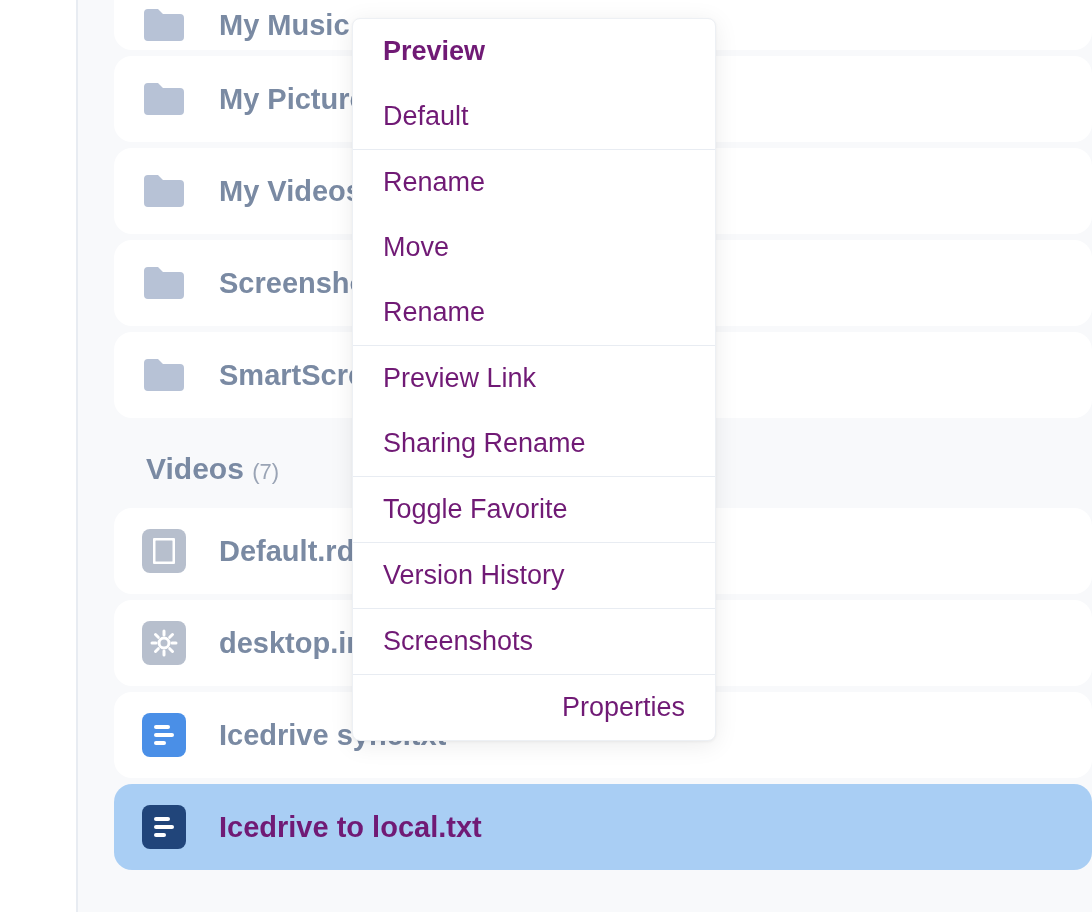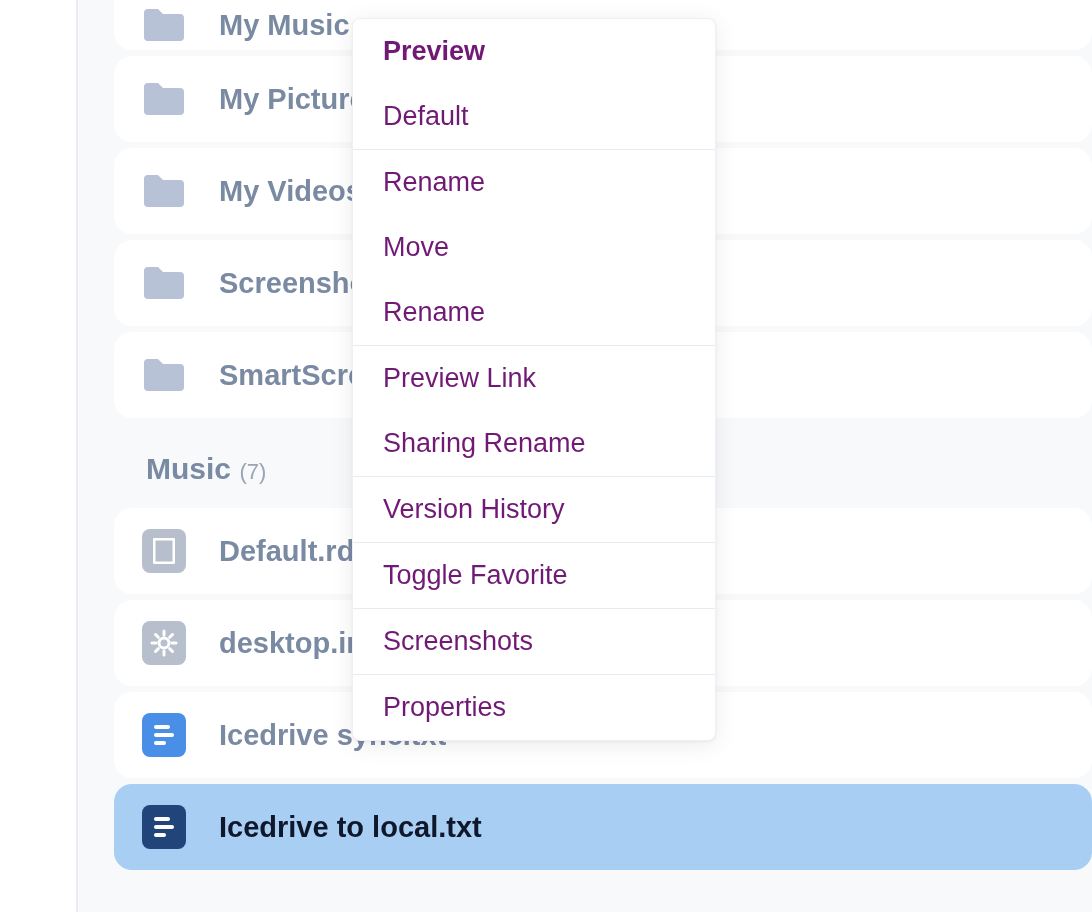--- a/index.html
+++ b/index.html
@@ -78,21 +78,21 @@
     }
     .file-name {
       margin-left: 33px;
       font-size: 29px;
       font-weight: 600;
       color: #7a8aa3;
       white-space: nowrap;
       overflow: hidden;
     }
     .file-row.selected .file-name {
-      color: #0f172a;
+      color: #701a75;
     }
     .section-header {
       padding: 28px 0 22px 32px;
       font-size: 30px;
       font-weight: 600;
       color: #7a8aa3;
     }
     .section-count {
       font-size: 22px;
       color: #9aa4b5;
@@ -107,20 +107,21 @@
       border-radius: 8px;
       box-shadow: 0 4px 24px rgba(0,0,0,0.08), 0 1px 3px rgba(0,0,0,0.05);
       border: 1px solid #edf0f4;
       z-index: 100;
     }
     .menu-section {
       border-bottom: 1px solid #e8ecf2;
     }
     .menu-section:last-child {
       border-bottom: none;
+      text-align: right;
     }
     .menu-item {
       padding: 17px 30px;
       font-size: 27px;
       color: #701a75;
       cursor: pointer;
       font-weight: 500;
     }
     .menu-item.bold {
       font-weight: 700;
@@ -188,21 +189,21 @@
     <div class="file-row">
       <div class="folder-icon">
         <svg viewBox="0 0 44 36">
             <path fill="#b7c2d6" d="M2 6 a4 4 0 0 1 4-4 h10 l5 5 h17 a4 4 0 0 1 4 4 v19 a4 4 0 0 1 -4 4 H6 a4 4 0 0 1 -4-4 Z"></path>
           </svg>
       </div>
       <div class="file-name">SmartScreen</div>
     </div>
 
     <div class="section-header">
-      <span>Music</span>
+      <span>Videos</span>
       <span class="section-count">(7)</span>
     </div>
 
     <div class="file-row">
       <div class="file-icon gray">
         <svg width="22" height="26" viewBox="0 0 22 26">
             <rect x="1" y="1" width="20" height="24" rx="2" fill="none" stroke="#fff" stroke-width="3"></rect>
           </svg>
       </div>
       <div class="file-name">Default.rdp</div>
@@ -260,24 +261,24 @@
   <div class="menu-section">
     <div class="menu-item">Rename</div>
     <div class="menu-item">Move</div>
     <div class="menu-item">Rename</div>
   </div>
   <div class="menu-section">
     <div class="menu-item">Preview Link</div>
     <div class="menu-item">Sharing Rename</div>
   </div>
   <div class="menu-section">
+    <div class="menu-item">Toggle Favorite</div>
+  </div>
+  <div class="menu-section">
     <div class="menu-item">Version History</div>
   </div>
   <div class="menu-section">
-    <div class="menu-item">Toggle Favorite</div>
-  </div>
-  <div class="menu-section">
     <div class="menu-item">Screenshots</div>
   </div>
   <div class="menu-section">
     <div class="menu-item">Properties</div>
   </div>
 </div>
 
 </body></html>

